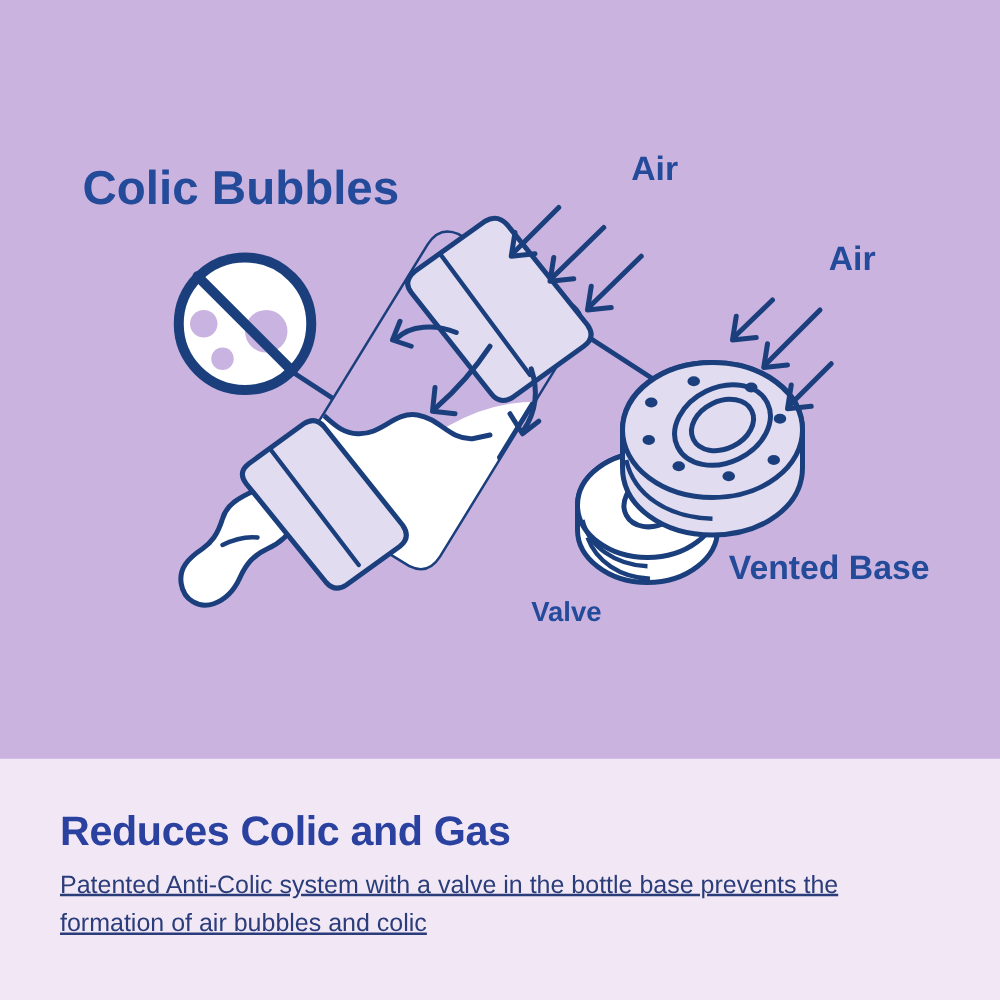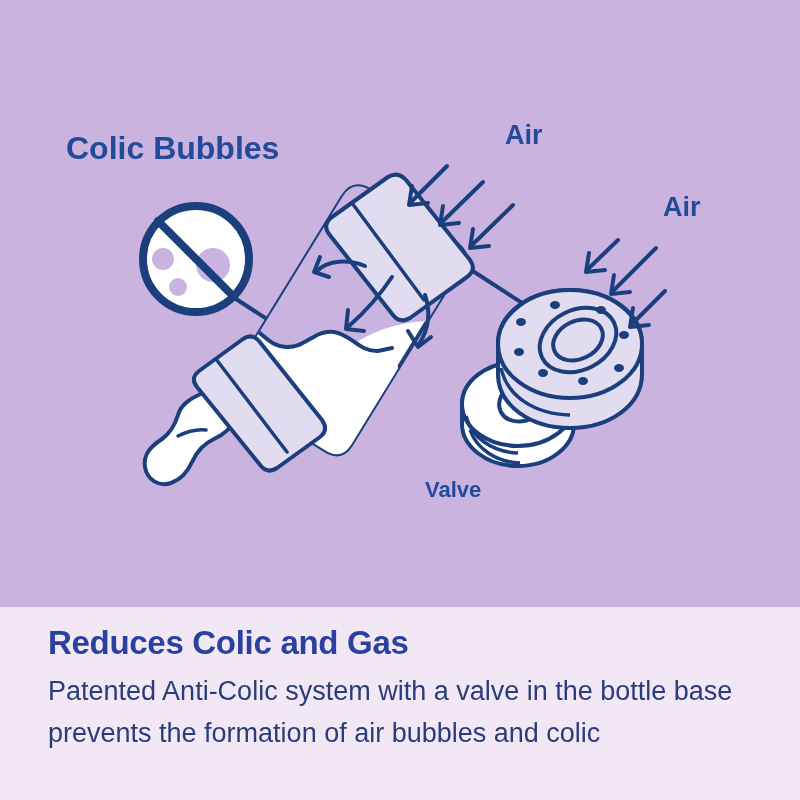--- a/index.html
+++ b/index.html
@@ -22,44 +22,45 @@
     height: 607px;
     background: #cbb3e0;
   }
   #caption-panel {
     position: absolute;
     left: 0; top: 607px;
     width: 800px;
     height: 193px;
     background: #f2e8f5;
     box-sizing: border-box;
-    padding: 18px 48px 0 48px;
+    padding: 40px 48px 0 48px;
   }
   #caption-title {
     font-size: 33px;
     font-weight: bold;
     color: #2a41a0;
     letter-spacing: -0.3px;
     margin: 0 0 10px 0;
     line-height: 1.1;
   }
   #caption-body {
-    font-size: 27px;
+    font-size: 20px;
     color: #2a3d7a;
     line-height: 1.55;
     margin: 0;
     max-width: 720px;
+    text-decoration: underline;
   }
   .diagram-label {
     position: absolute;
     color: #244a9a;
     font-weight: bold;
     white-space: nowrap;
   }
-  #label-colic-bubbles { left: 66px;  top: 130px; font-size: 32px; }
+  #label-colic-bubbles { left: 66px;  top: 130px; font-size: 38px; }
   #label-air-left      { left: 505px; top: 120px; font-size: 27px; }
   #label-air-right     { left: 663px; top: 192px; font-size: 27px; }
   #label-valve         { left: 425px; top: 477px; font-size: 22px; }
   #label-vented-base   { left: 583px; top: 439px; font-size: 27px; }
   svg.art {
     position: absolute;
     left: 0; top: 0;
     width: 800px;
     height: 607px;
   }
@@ -250,20 +251,21 @@
     </svg>
 
     <div class="diagram-label" id="label-colic-bubbles">Colic Bubbles</div>
 
     <div class="diagram-label" id="label-air-left">Air</div>
 
     <div class="diagram-label" id="label-air-right">Air</div>
 
     <div class="diagram-label" id="label-valve">Valve</div>
 
+    <div class="diagram-label" id="label-vented-base">Vented Base</div>
   </div>
 
   <div id="caption-panel">
     <h2 id="caption-title">Reduces Colic and Gas</h2>
     <p id="caption-body">Patented Anti-Colic system with a valve in the bottle base prevents the formation of air bubbles and colic</p>
   </div>
 
 </div>
 
 </body></html>

